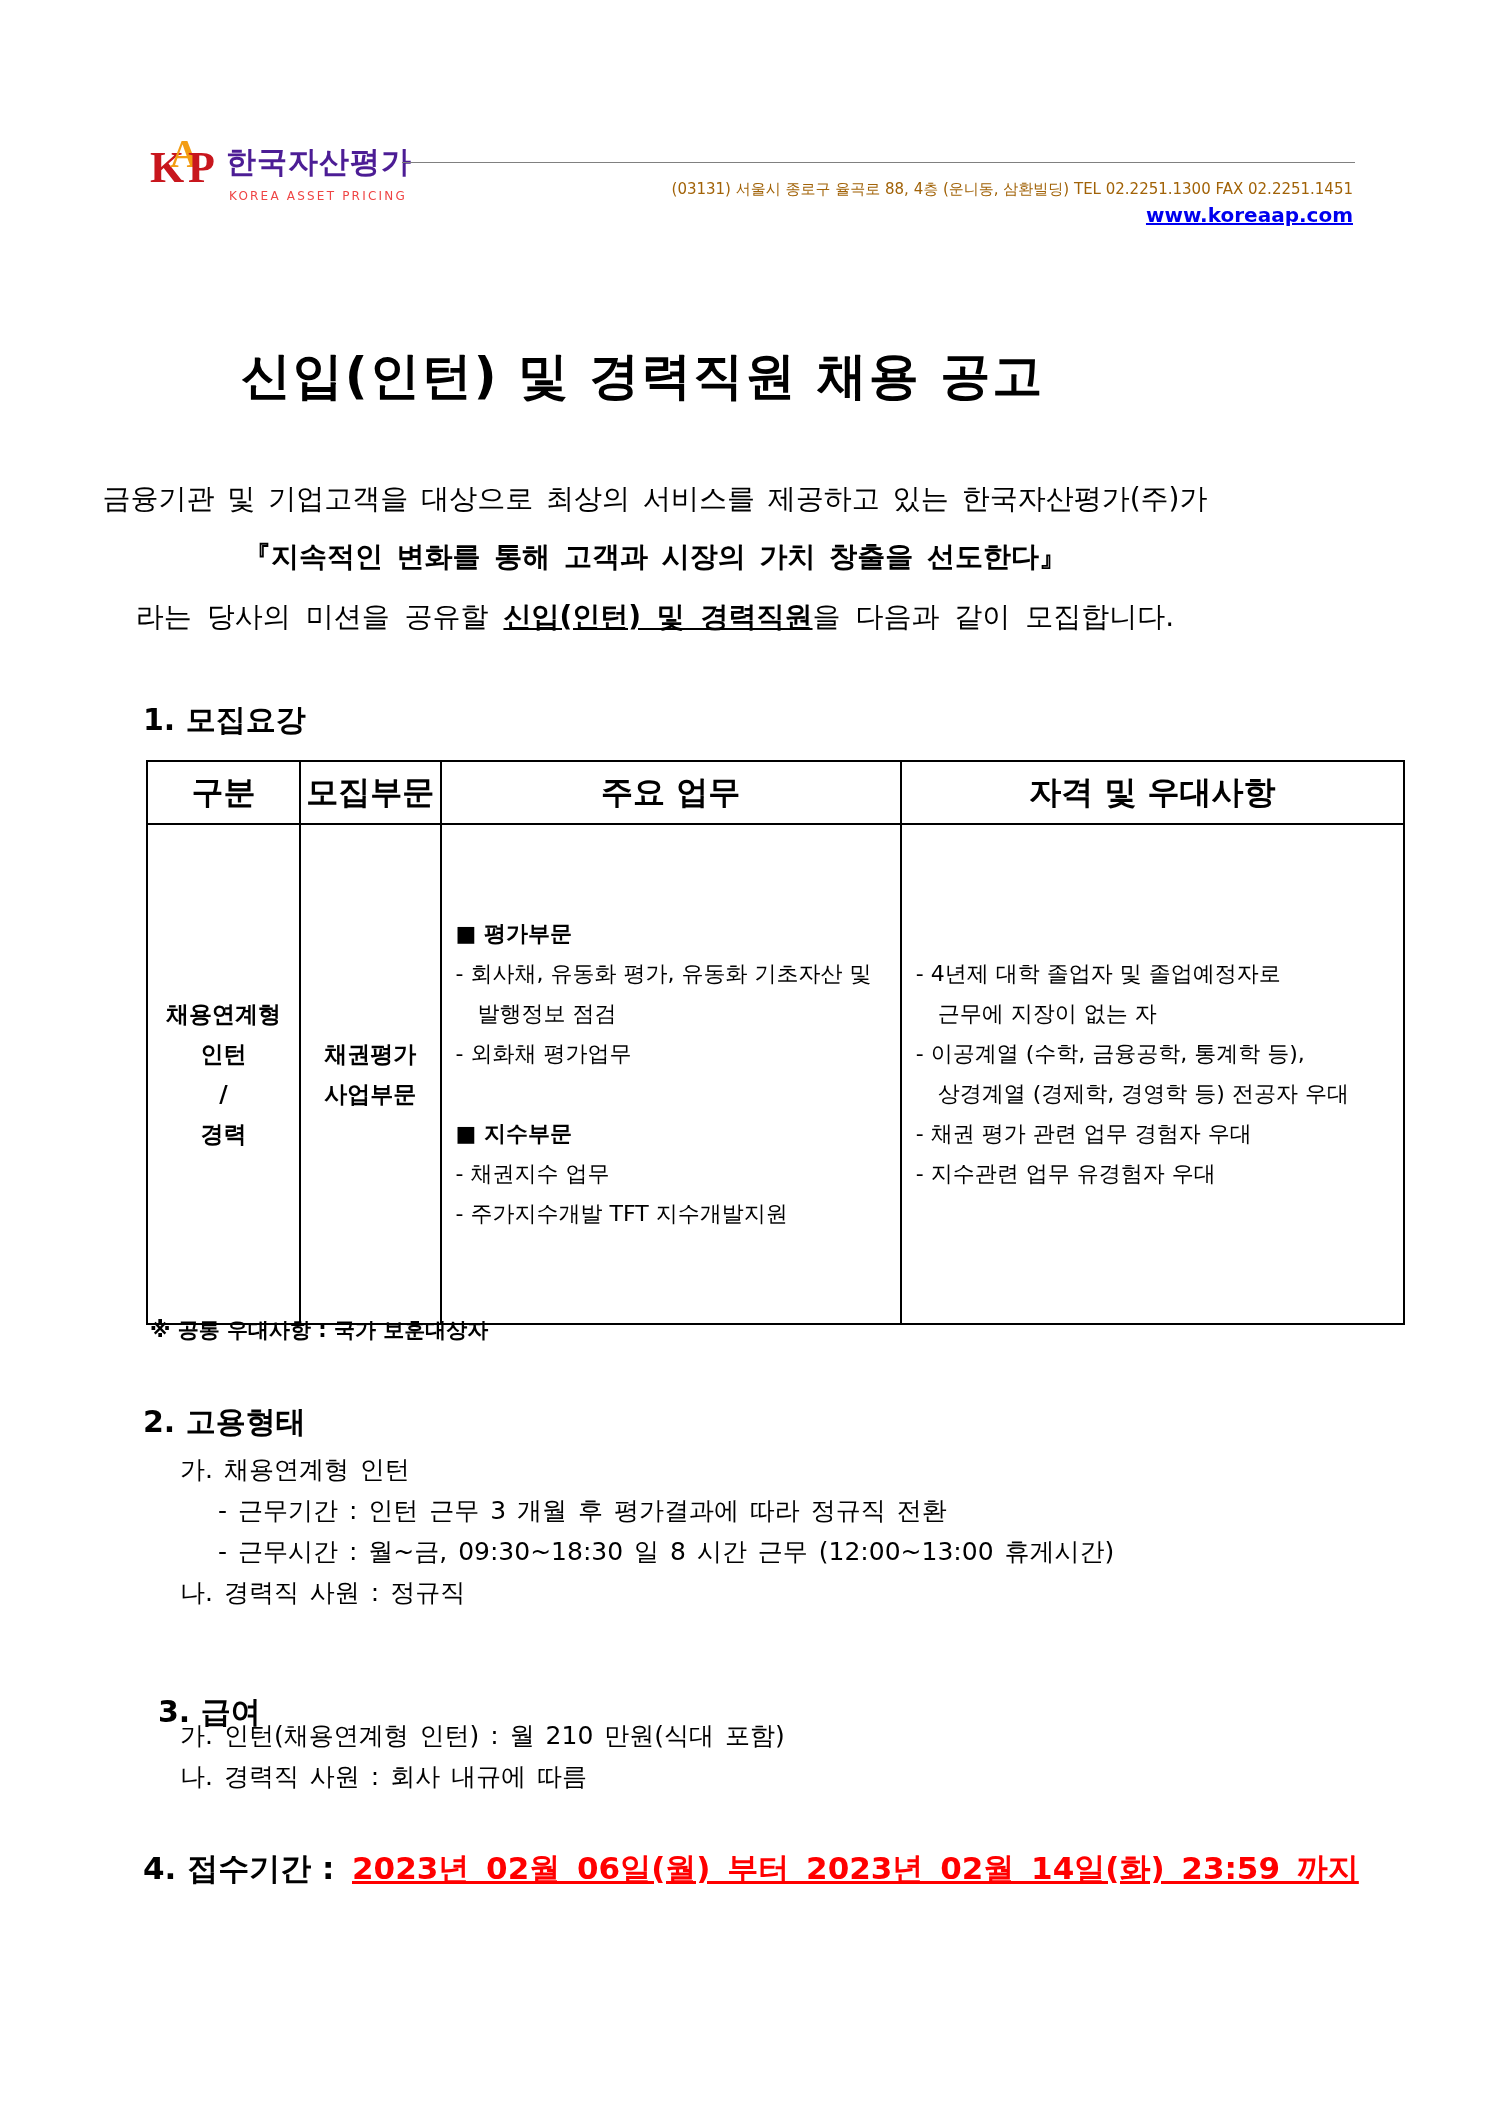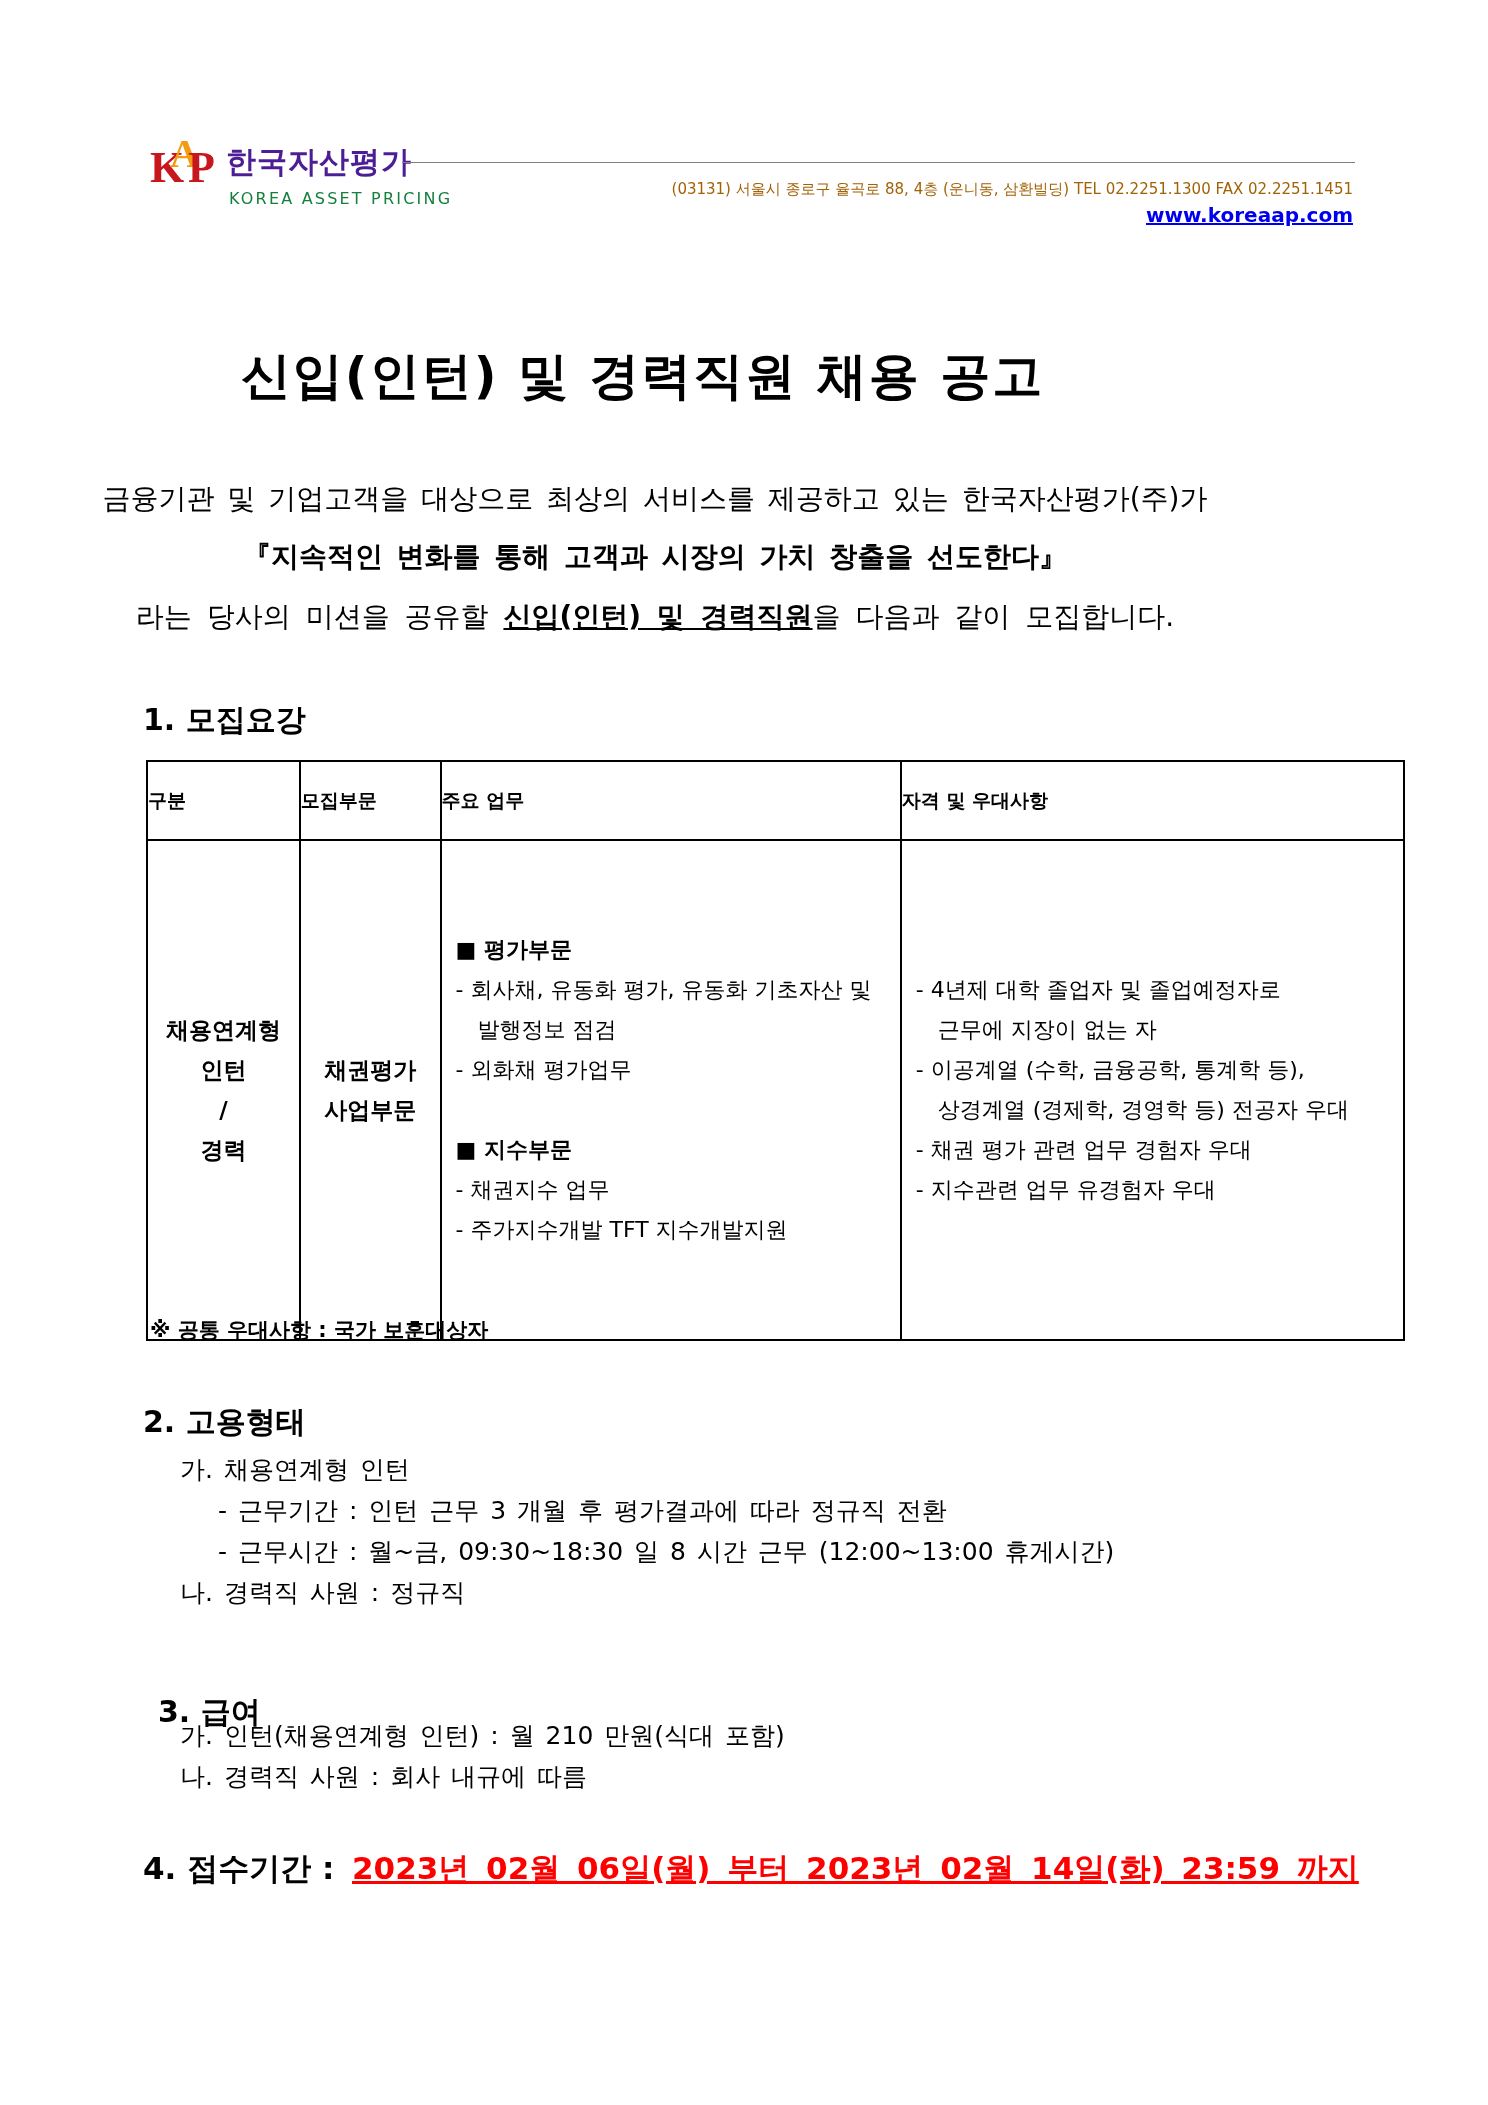--- a/index.html
+++ b/index.html
@@ -16,21 +16,21 @@
       position: absolute; font-family: "Liberation Serif", serif; font-weight: bold;
       color: #c8161d; font-size: 44px; line-height: 44px; top: 6px;
     }
     .logo-k { left: 0; }
     .logo-p { left: 38px; }
     .logo-a {
       position: absolute; left: 20px; top: -6px; font-family: "Liberation Serif", serif;
       font-weight: bold; color: #f39c12; font-size: 40px; line-height: 40px;
     }
     .logo-ko { left: 226px; top: 146px; font-size: 30px; font-weight: bold; color: #4c1d95; letter-spacing: 1px; line-height: 32px; }
-    .logo-en { left: 229px; top: 189px; font-size: 16px; color: #15803d; letter-spacing: 2.2px; }
+    .logo-en { left: 229px; top: 189px; font-size: 12px; color: #ef4444; letter-spacing: 2.2px; }
     .header-line { left: 402px; top: 162px; width: 953px; height: 1px; background: #808080; }
     .address { right: 135px; top: 180px; font-size: 15px; color: #a16207; white-space: nowrap; }
     .website { right: 135px; top: 203px; font-size: 20px; color: #0000ee; font-weight: bold; text-decoration: underline; }
 
     
     .title { left: 0; width: 1285px; top: 343px; text-align: center; font-size: 50px; font-weight: bold; letter-spacing: 2px; }
 
     .intro { left: 0; width: 1310px; text-align: center; font-size: 28px; }
     .intro1 { top: 480px; word-spacing: 4px; }
     .intro2 { top: 538px; font-weight: bold; word-spacing: 4px; }
@@ -38,21 +38,21 @@
     .u { text-decoration: underline; font-weight: bold; }
 
     .sec-title { font-size: 30px; font-weight: bold; left: 143px; }
 
     
     table.recruit {
       position: absolute; left: 146px; top: 760px; width: 1259px; border-collapse: collapse;
       font-size: 22px;
     }
     table.recruit td, table.recruit th { border: 2px solid #000; }
-    table.recruit th { height: 79px; font-size: 19px; font-weight: bold; text-align: left; }
+    table.recruit th { height: 63px; font-size: 32px; font-weight: bold; text-align: center; }
     table.recruit td { height: 500px; vertical-align: middle; }
     .c-center { text-align: center; font-weight: bold; line-height: 40px; font-size: 23px; }
     .duties { padding-left: 14px; line-height: 40px; font-size: 22px; }
     .qual { padding-left: 14px; line-height: 40px; font-size: 22px; }
     .sub-head { font-weight: bold; }
     .indent { padding-left: 22px; }
     .spacer { height: 40px; }
 
     .note { left: 150px; top: 1316px; font-size: 21px; font-weight: bold; }
 

